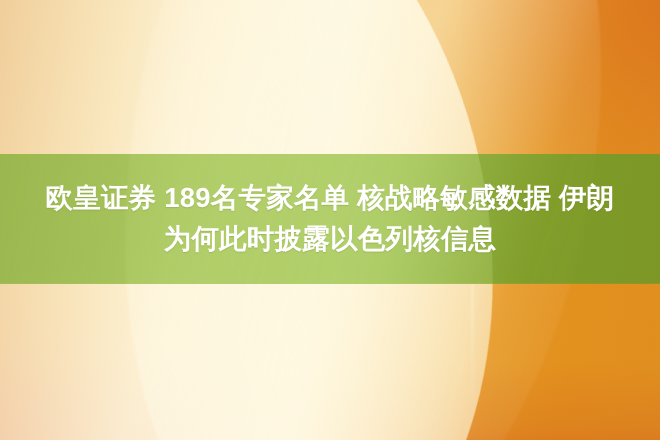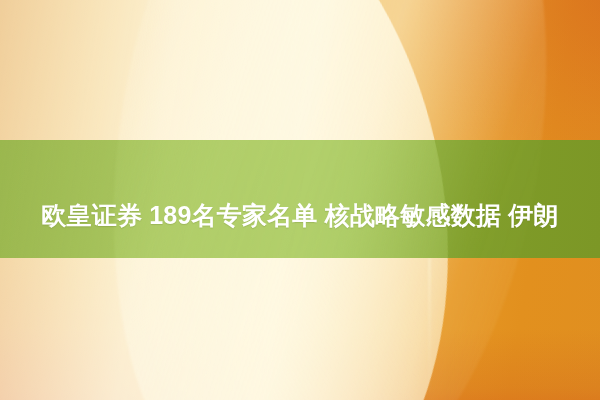--- a/index.html
+++ b/index.html
@@ -165,21 +165,21 @@
         rgba(198,227,133,0.32) 58%,
         rgba(190,220,124,0.04) 82%,
         rgba(190,220,124,0.00) 100%);
     filter: blur(1px);
   }
 
   
   .headline {
     position: absolute;
     left: 0;
-    top: 156px;
+    top: 140px;
     width: 600px;
     height: 118px;
     display: flex;
     flex-direction: column;
     align-items: center;
     justify-content: center;
     text-align: center;
   }
   .headline-line {
     color: #ffffff;
@@ -202,15 +202,16 @@
 
   <div class="layer-ellipse"></div>
   <div class="layer-ellipse2"></div>
   <div class="layer-seam"></div>
 
   <div class="layer-green"></div>
   <div class="layer-green-light"></div>
 
   <div class="headline">
     <div class="headline-line">欧皇证券 189名专家名单 核战略敏感数据 伊朗</div>
+    <div class="headline-line">为何此时披露以色列核信息</div>
   </div>
 
 </div>
 
 </body></html>

